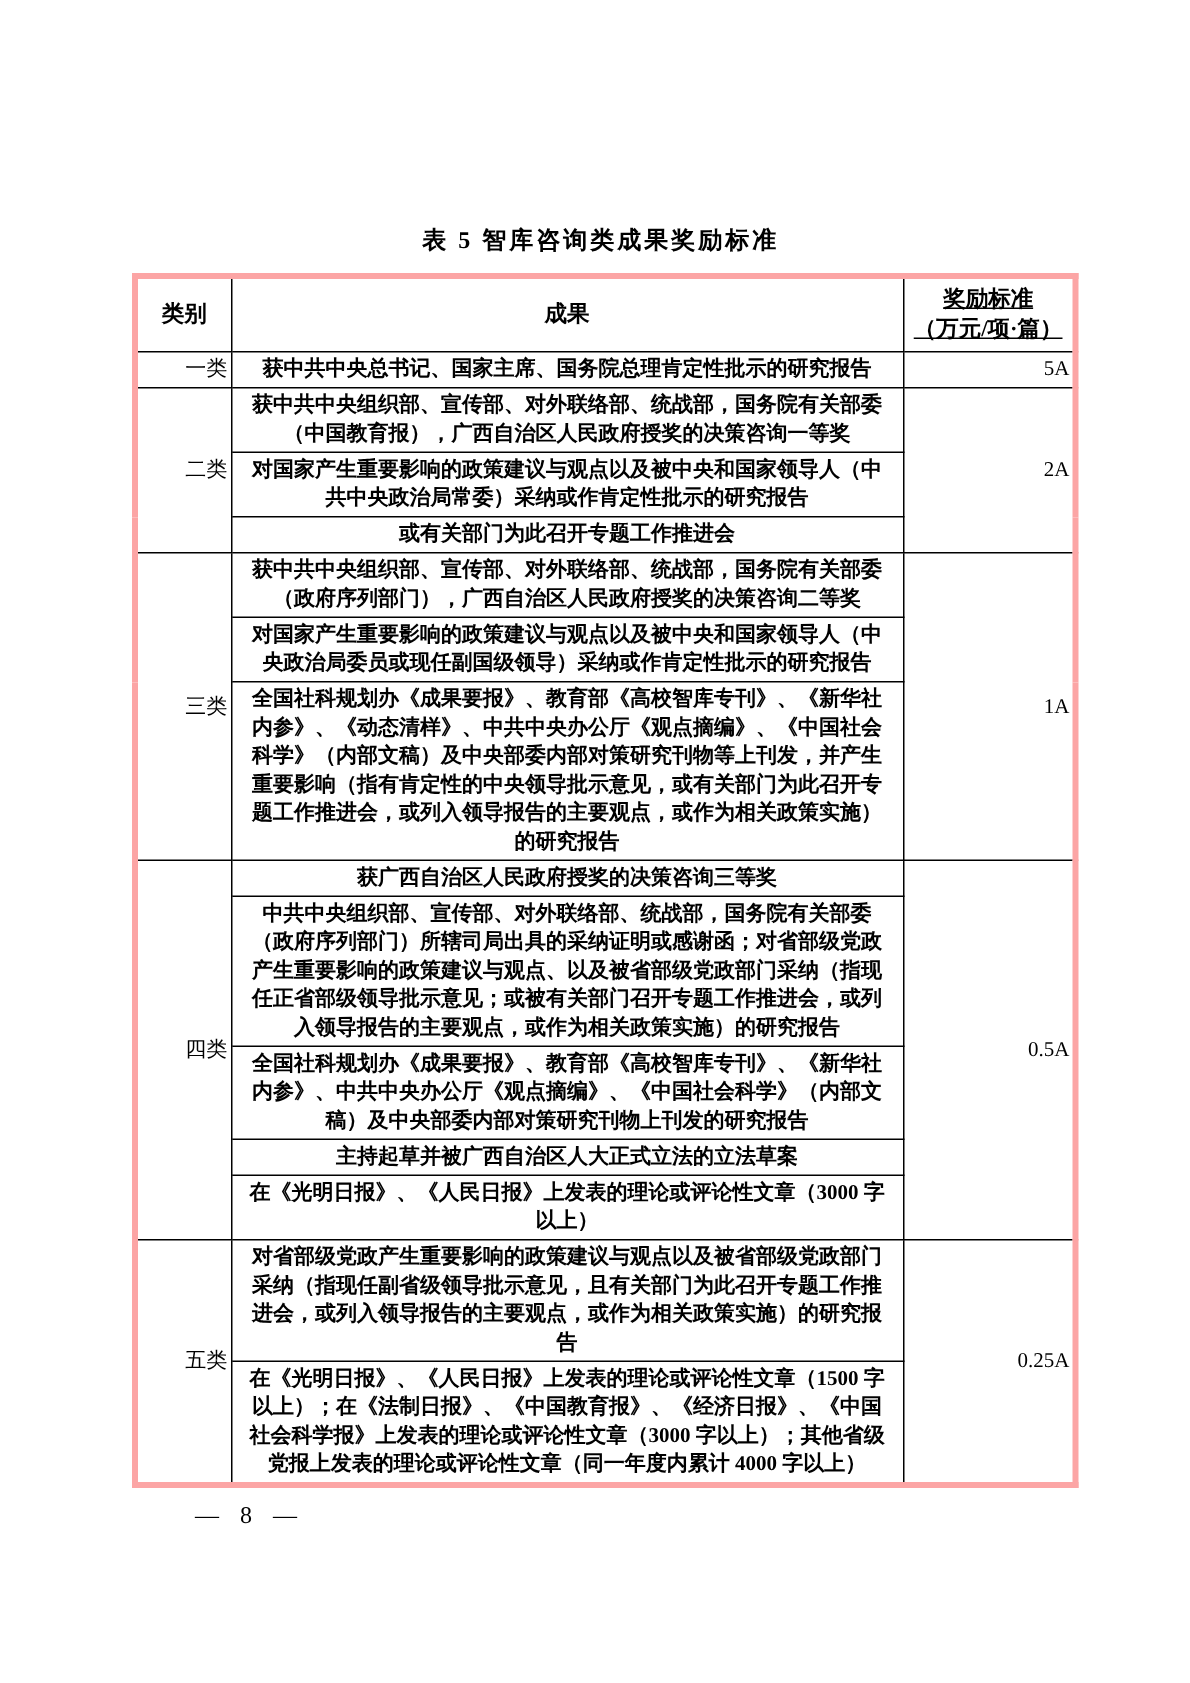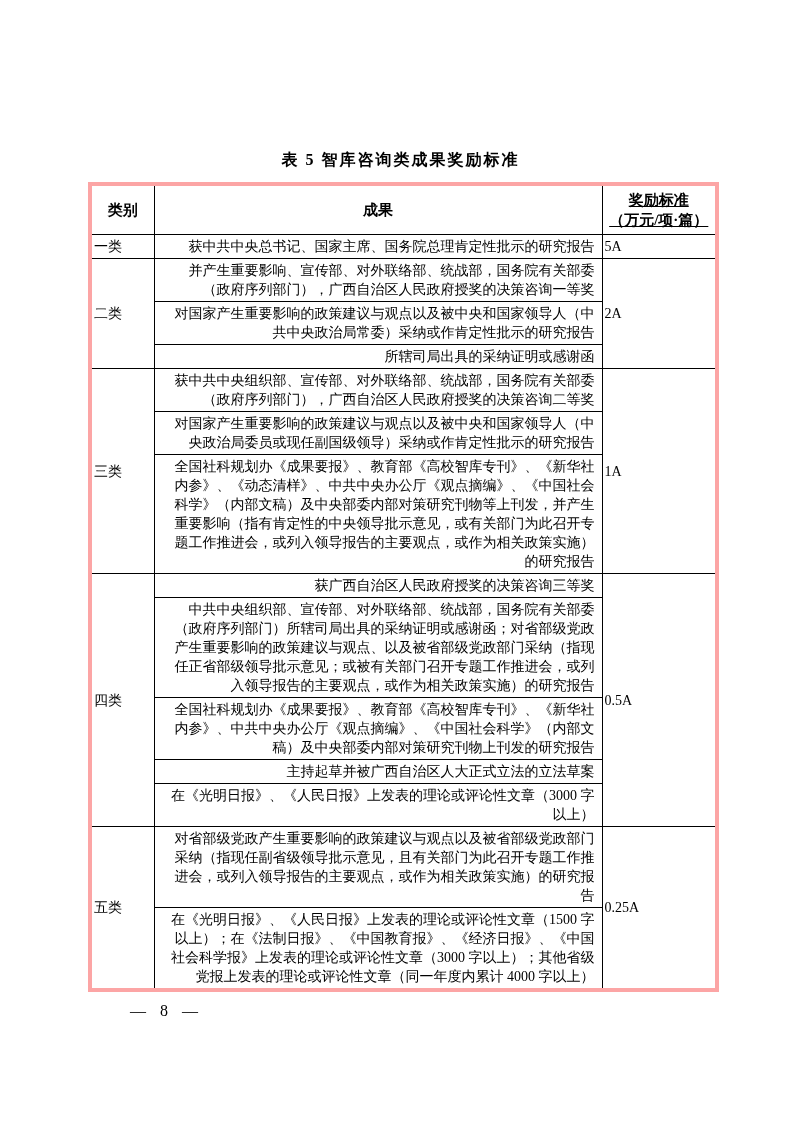--- a/index.html
+++ b/index.html
@@ -23,22 +23,22 @@
     border: 1.5px solid #000;
     font-size: 14px; line-height: 19px;
     vertical-align: middle;
     word-break: break-all;
   }
   .award-table th {
     font-size: 15px; font-weight: bold;
     text-align: center; padding: 3px 2px; height: 42px;
   }
   .award-table th .h-line { display: block; line-height: 20px; text-decoration: underline; }
-  td.cat-cell, td.rew-cell { text-align: left; padding: 2px; }
-  td.ach-cell { text-align: right; padding: 2px 7px; }
+  td.cat-cell, td.rew-cell { text-align: right; padding: 2px; }
+  td.ach-cell { text-align: center; padding: 2px 7px; font-weight: bold; }
   tr.single-row td.ach-cell { height: 19px; }
   .page-number {
     position: absolute; top: 1002px; left: 130px;
     font-size: 16px; word-spacing: 8px; letter-spacing: 1px;
   }
 </style>
 </head>
 <body>
 
 <h1 class="doc-title">表 5 智库咨询类成果奖励标准</h1>
@@ -60,28 +60,28 @@
     </tr>
 
     <tr class="single-row">
       <td class="cat-cell">一类</td>
       <td class="ach-cell">获中共中央总书记、国家主席、国务院总理肯定性批示的研究报告</td>
       <td class="rew-cell">5A</td>
     </tr>
 
     <tr>
       <td class="cat-cell" rowspan="3">二类</td>
-      <td class="ach-cell">并产生重要影响、宣传部、对外联络部、统战部，国务院有关部委（政府序列部门），广西自治区人民政府授奖的决策咨询一等奖</td>
+      <td class="ach-cell">获中共中央组织部、宣传部、对外联络部、统战部，国务院有关部委（中国教育报），广西自治区人民政府授奖的决策咨询一等奖</td>
       <td class="rew-cell" rowspan="3">2A</td>
     </tr>
     <tr>
       <td class="ach-cell">对国家产生重要影响的政策建议与观点以及被中央和国家领导人（中共中央政治局常委）采纳或作肯定性批示的研究报告</td>
     </tr>
     <tr class="single-row">
-      <td class="ach-cell">所辖司局出具的采纳证明或感谢函</td>
+      <td class="ach-cell">或有关部门为此召开专题工作推进会</td>
     </tr>
 
     <tr>
       <td class="cat-cell" rowspan="3">三类</td>
       <td class="ach-cell">获中共中央组织部、宣传部、对外联络部、统战部，国务院有关部委（政府序列部门），广西自治区人民政府授奖的决策咨询二等奖</td>
       <td class="rew-cell" rowspan="3">1A</td>
     </tr>
     <tr>
       <td class="ach-cell">对国家产生重要影响的政策建议与观点以及被中央和国家领导人（中央政治局委员或现任副国级领导）采纳或作肯定性批示的研究报告</td>
     </tr>

